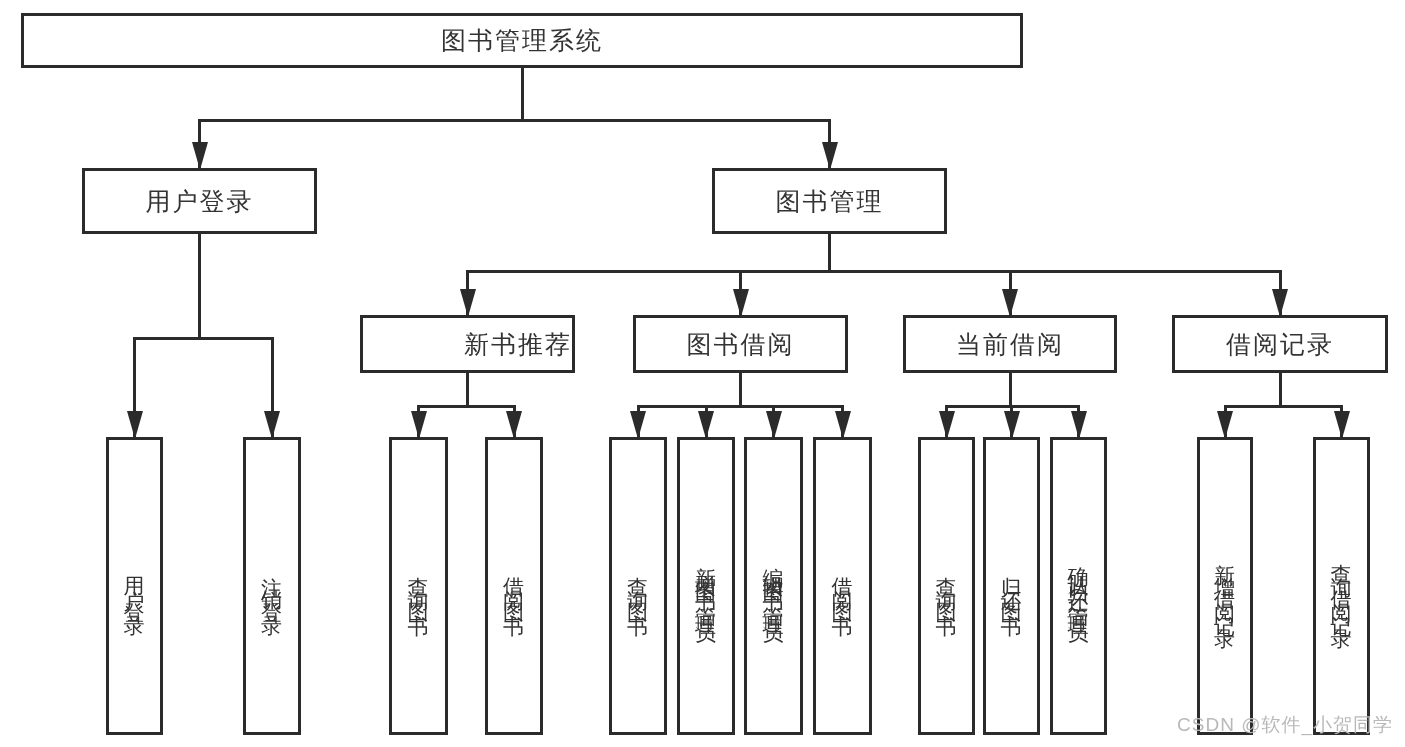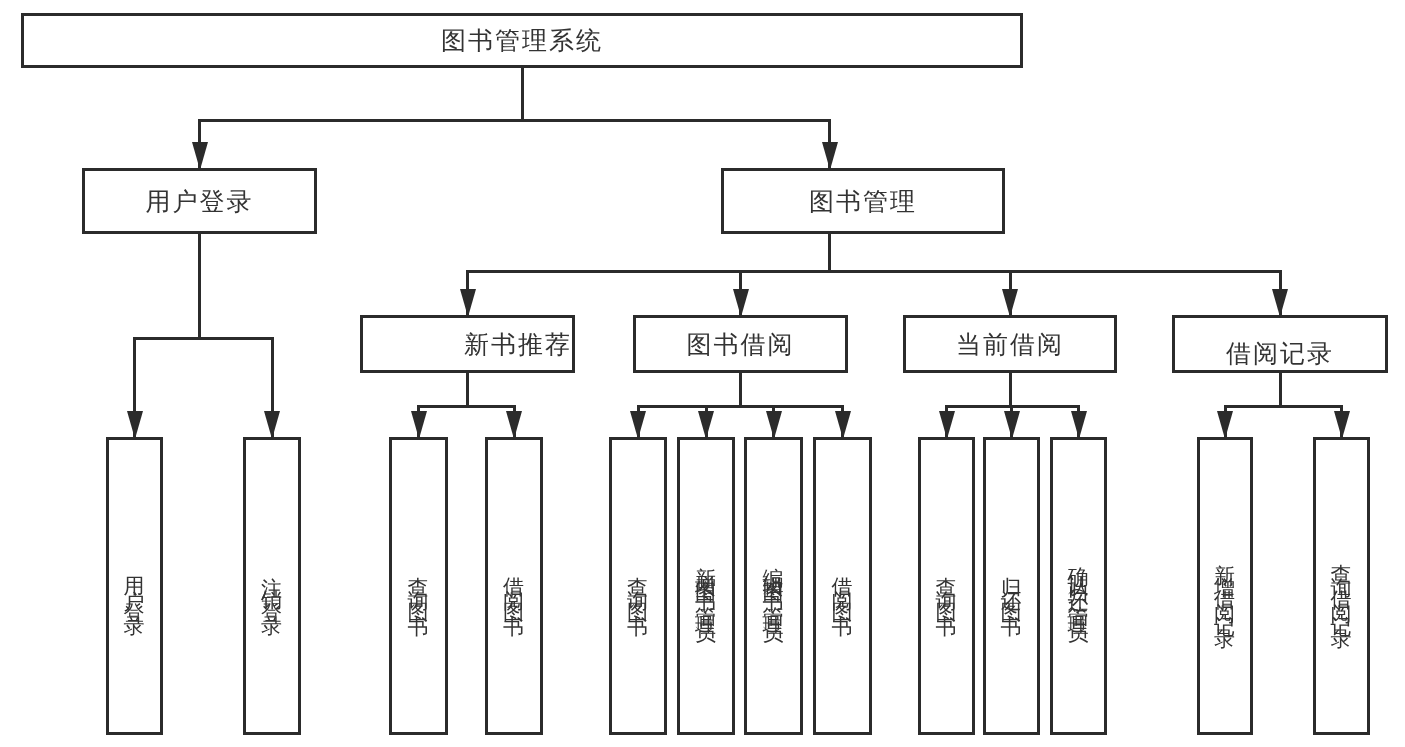--- a/index.html
+++ b/index.html
@@ -54,20 +54,21 @@
     letter-spacing:1px;
     color:var(--wm,#b9b9b9);
     z-index:5;
     white-space:nowrap;
   }
 </style>
 </head>
 <body>
 
 <div class="canvas" style="--line: #2b2b2b; --text: #333333; --wm: #b9b9b9; --bg: #ffffff;">
+  <div class="watermark">CSDN @软件_小贺同学</div>
 <div class="line" style="left: 520.5px; top: 68px; width: 3px; height: 54px;"></div>
     <div class="line" style="left: 198px; top: 119px; width: 633px; height: 3px;"></div>
     <div class="line" style="left: 198px; top: 122px; width: 3px; height: 46px;"></div>
     <div class="arrow" style="left: 191.5px; top: 142px;"></div>
     <div class="line" style="left: 828px; top: 122px; width: 3px; height: 46px;"></div>
     <div class="arrow" style="left: 821.5px; top: 142px;"></div>
     <div class="line" style="left: 198px; top: 234px; width: 3px; height: 106px;"></div>
     <div class="line" style="left: 133px; top: 337px; width: 140.5px; height: 3px;"></div>
     <div class="line" style="left: 133px; top: 340px; width: 3px; height: 97px;"></div>
     <div class="arrow" style="left: 126.5px; top: 411px;"></div>
@@ -112,33 +113,33 @@
     <div class="line" style="left: 1223.5px; top: 408px; width: 3px; height: 29px;"></div>
     <div class="arrow" style="left: 1217px; top: 411px;"></div>
     <div class="line" style="left: 1340px; top: 408px; width: 3px; height: 29px;"></div>
     <div class="arrow" style="left: 1333.5px; top: 411px;"></div>
     <div class="node horiz" style="left: 21px; top: 13px; width: 1002px; height: 55px; justify-content: center;">
       <span class="label">图书管理系统</span>
     </div>
     <div class="node horiz" style="left: 82px; top: 168px; width: 235px; height: 66px;">
       <span class="label">用户登录</span>
     </div>
-    <div class="node horiz" style="left: 712px; top: 168px; width: 284px; height: 66px; margin-left: 9px;">
+    <div class="node horiz" style="left: 712px; top: 168px; width: 235px; height: 66px;">
       <span class="label">图书管理</span>
     </div>
     <div class="node horiz" style="left: 360px; top: 315px; width: 215px; height: 58px; justify-content: flex-end;">
       <span class="label">新书推荐</span>
     </div>
     <div class="node horiz" style="left: 903px; top: 315px; width: 214px; height: 58px;">
       <span class="label">当前借阅</span>
     </div>
     <div class="node horiz" style="left: 633px; top: 315px; width: 215px; height: 58px;">
       <span class="label">图书借阅</span>
     </div>
-    <div class="node horiz" style="left: 1172px; top: 315px; width: 216px; height: 58px; align-items: flex-end;">
+    <div class="node horiz" style="left: 1172px; top: 315px; width: 216px; height: 58px;">
       <span class="label">借阅记录</span>
     </div>
     <div class="node vert" style="left: 106px; top: 437px; width: 57px; height: 298px;">
       <span class="label">用户登录</span>
     </div>
     <div class="node vert" style="left: 243px; top: 437px; width: 58px; height: 298px;">
       <span class="label">注销登录</span>
     </div>
     <div class="node vert" style="left: 389px; top: 437px; width: 59px; height: 298px;">
       <span class="label">查询图书</span>

